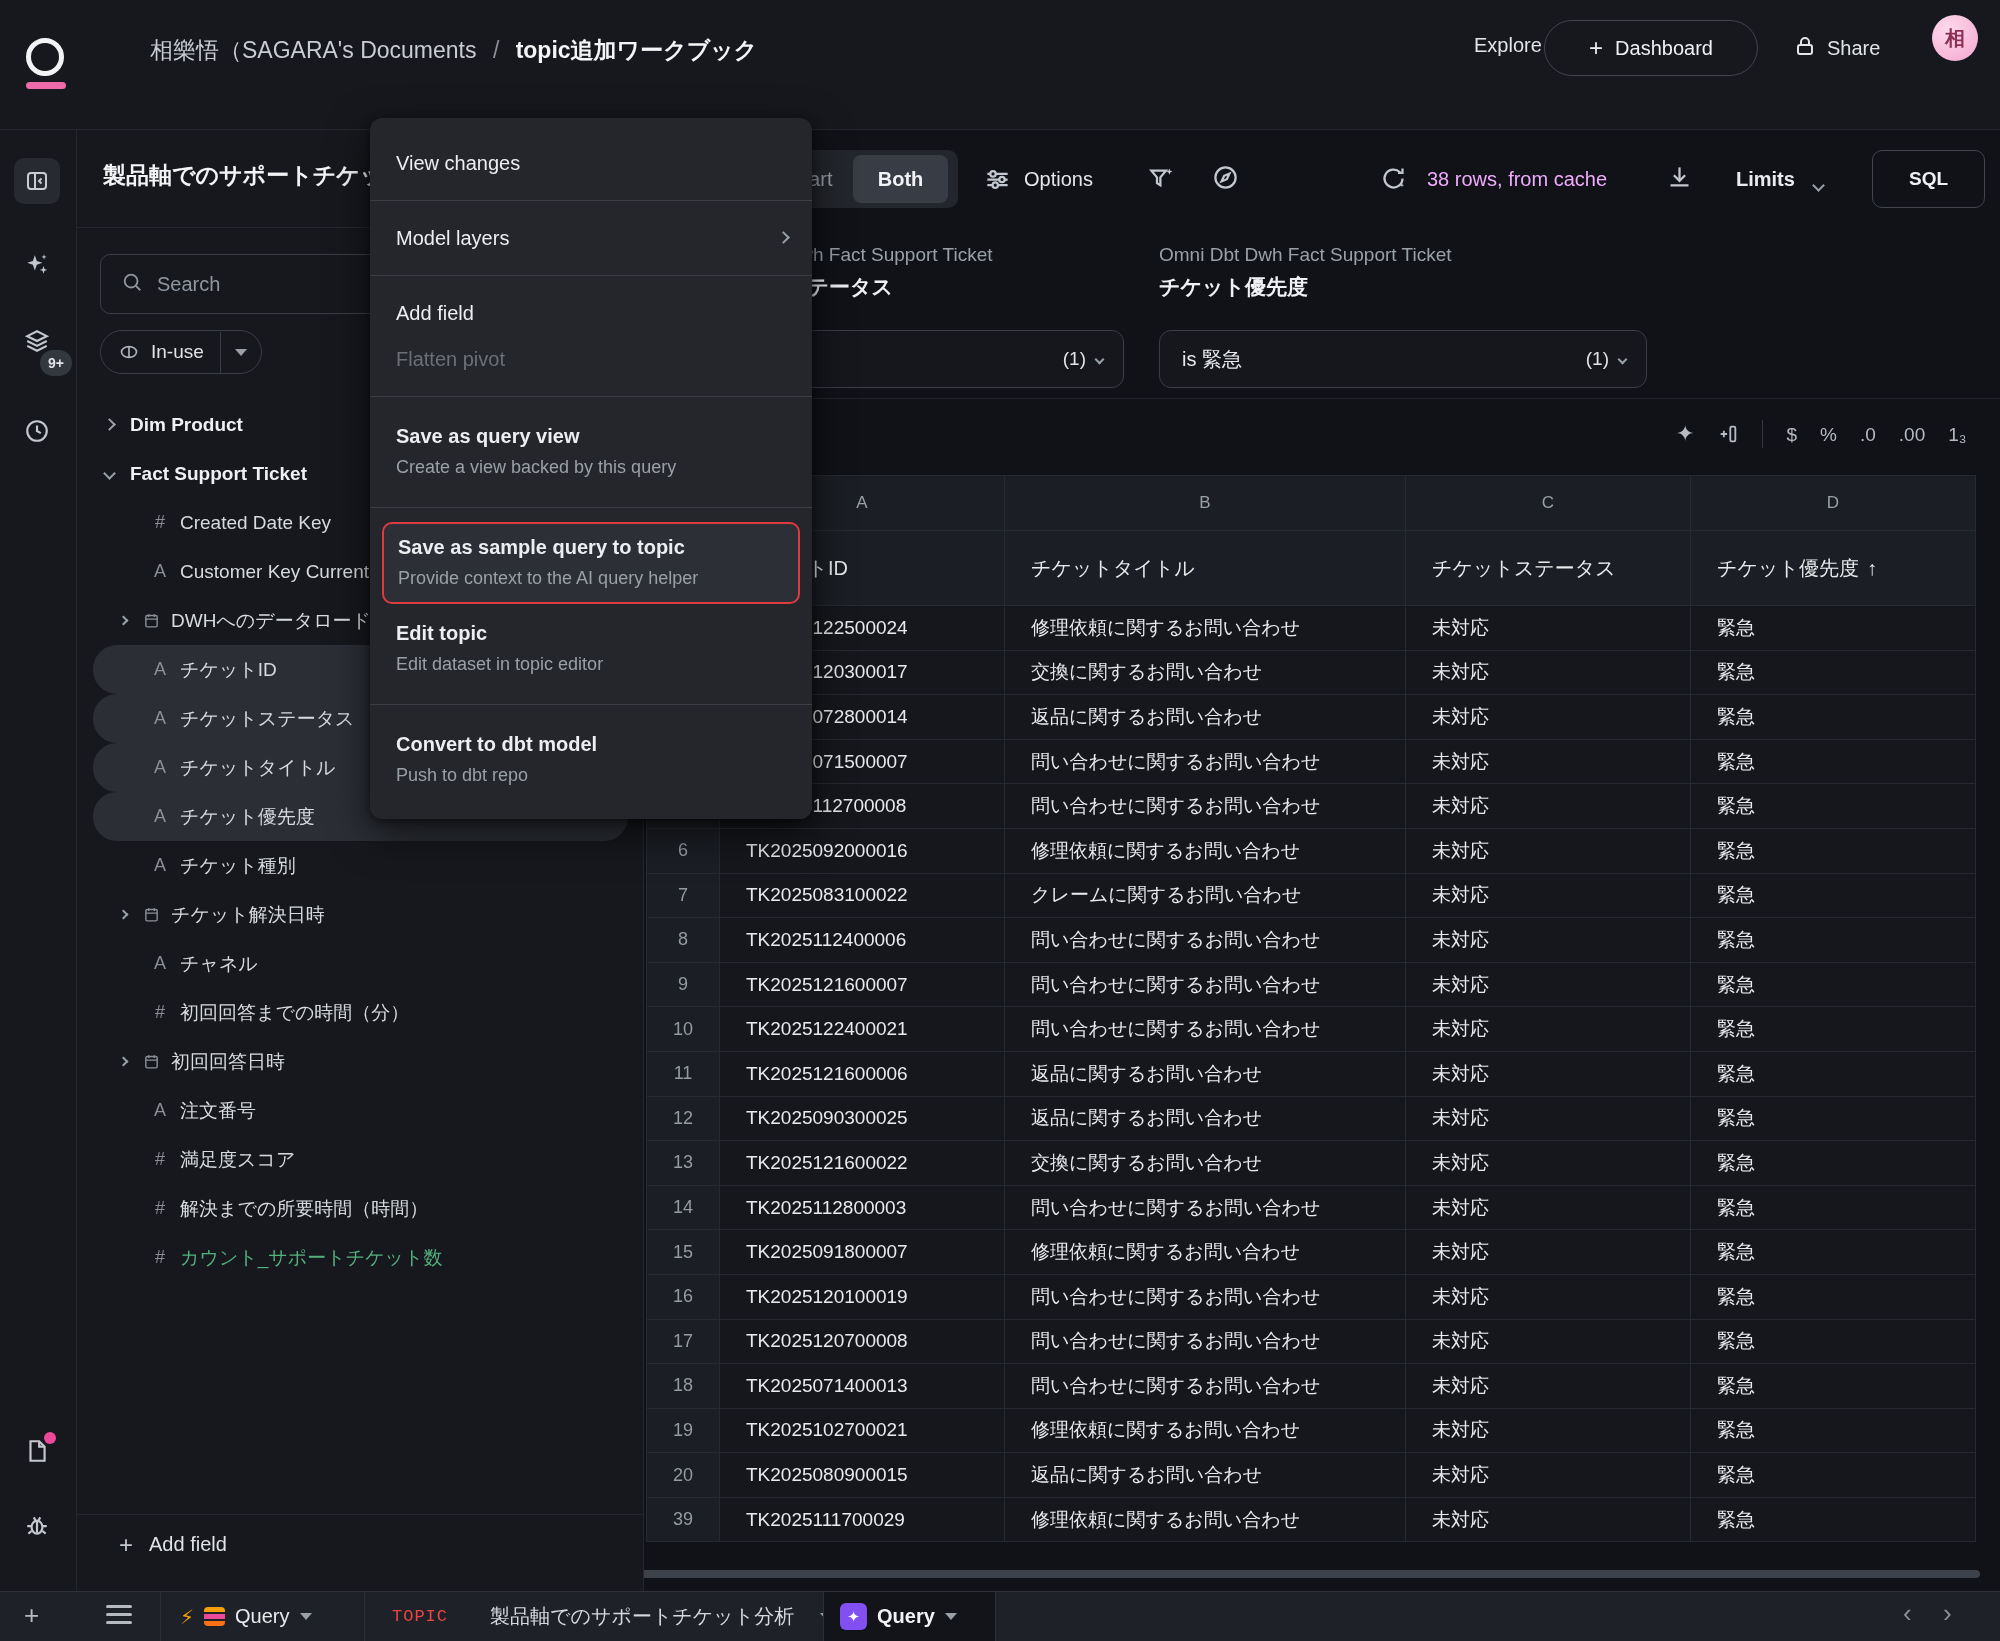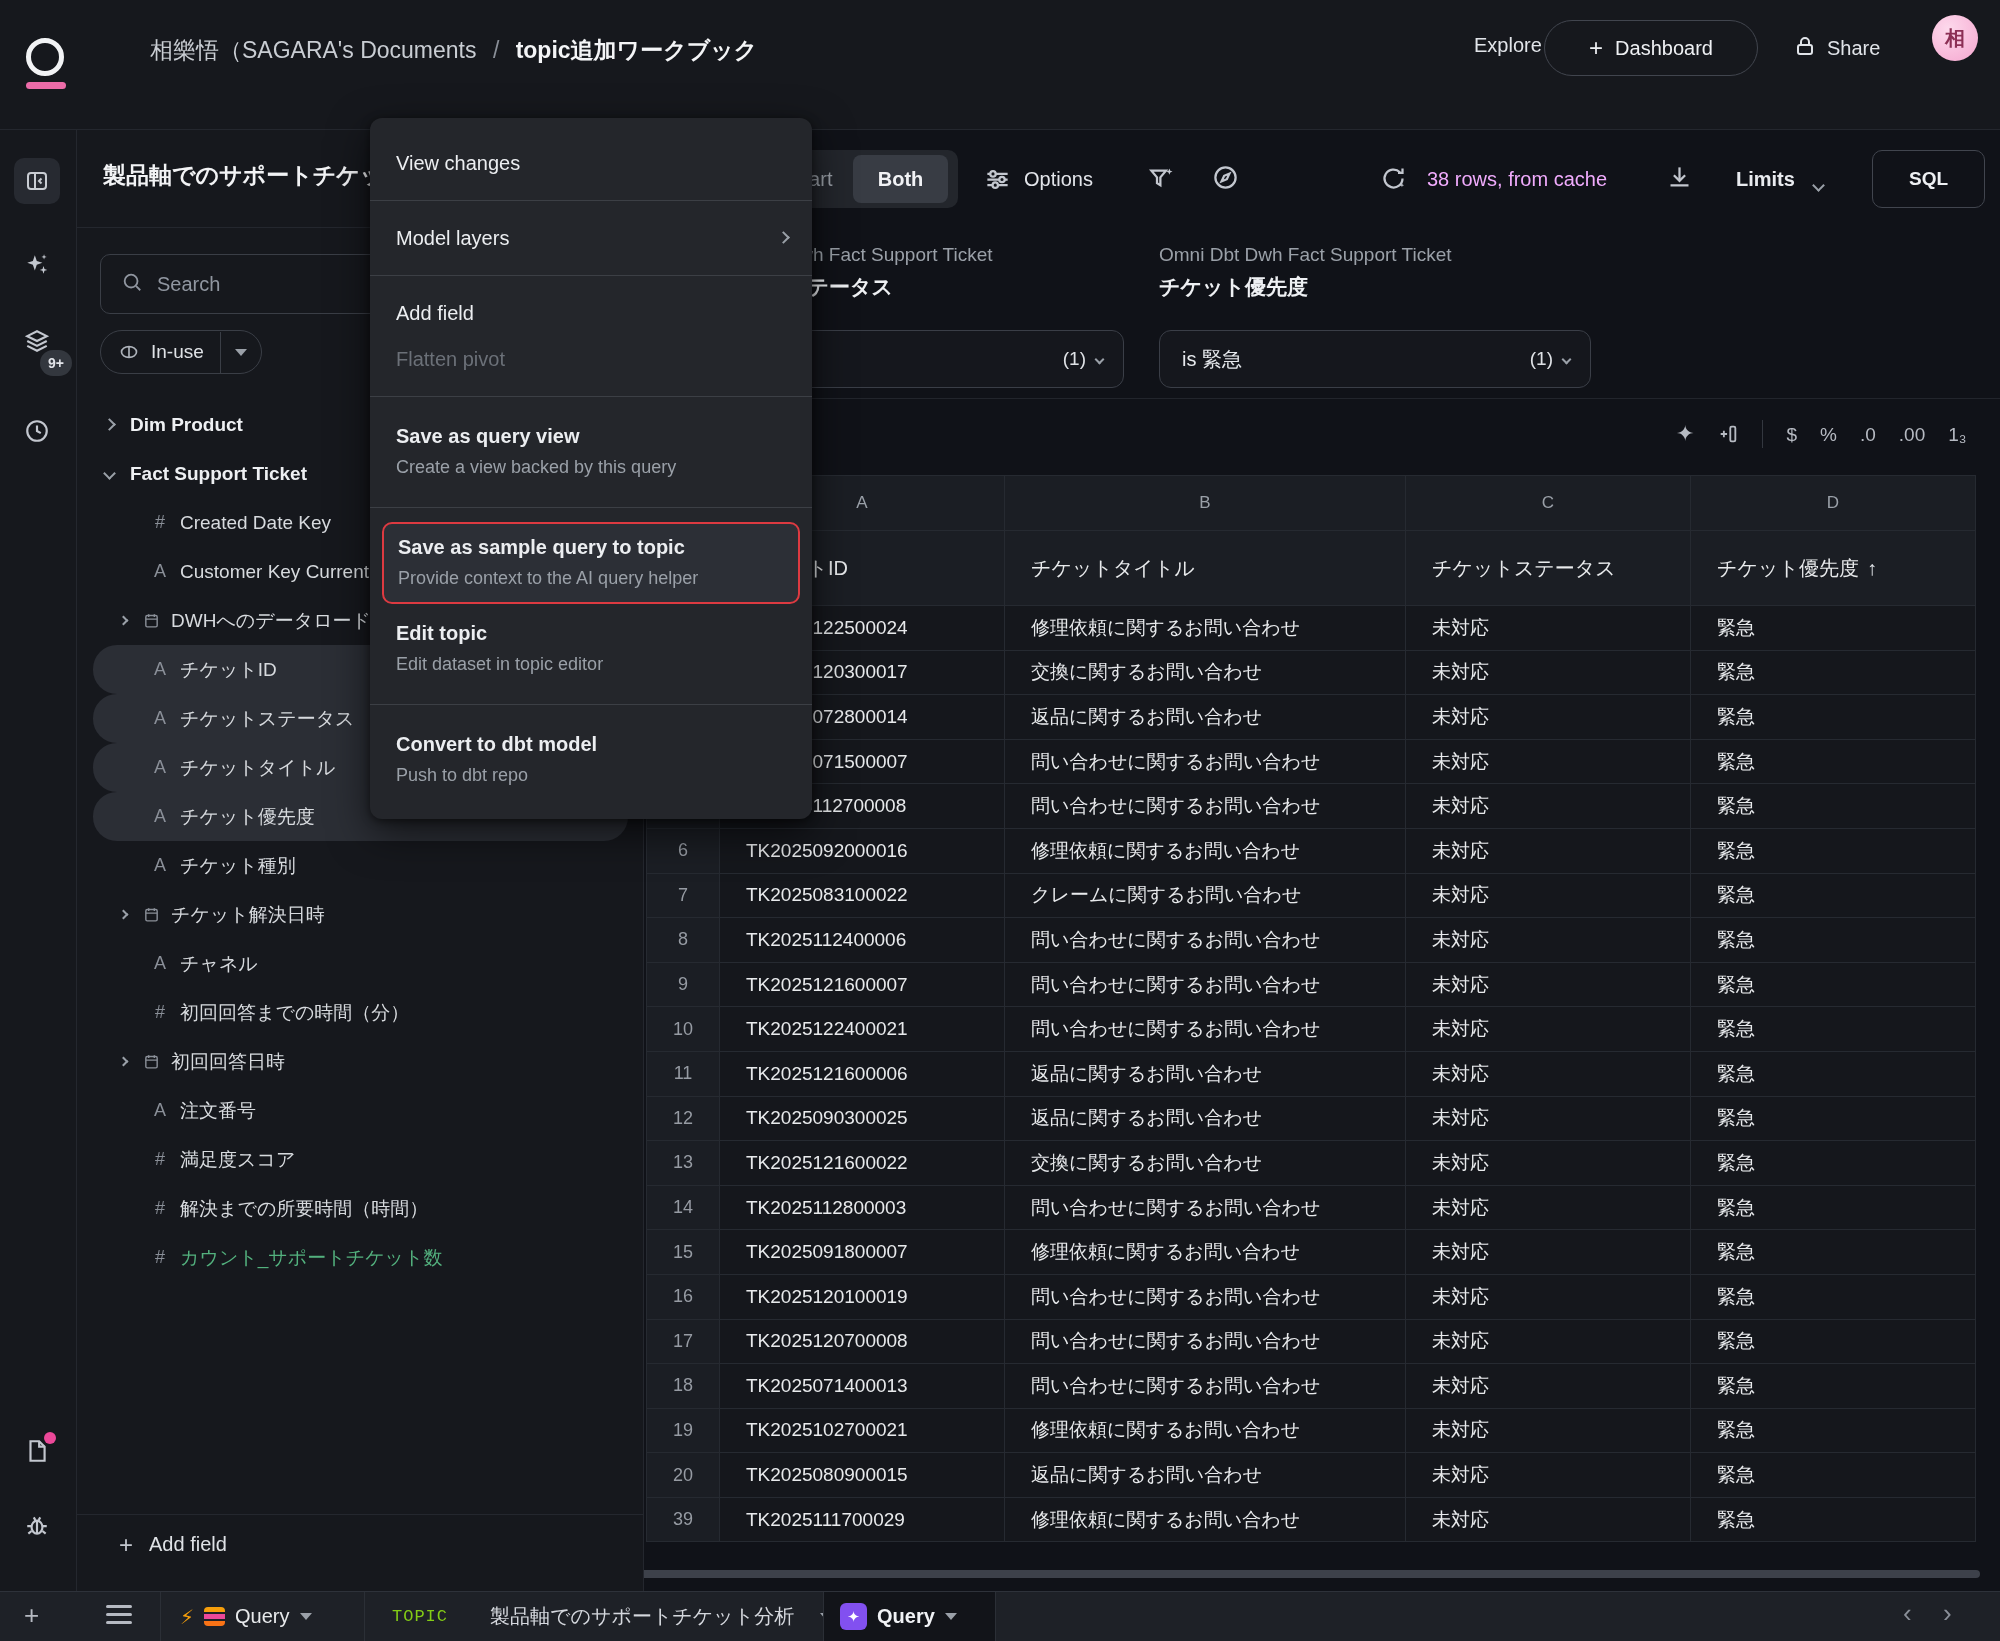--- a/index.html
+++ b/index.html
@@ -124,21 +124,21 @@
   .bottombar { position:absolute; left:0; top:1591px; width:2000px; height:50px; background:#1e2127; border-top:1px solid #2e323a; z-index:20; }
   .bb-plus { position:absolute; left:24px; top:8px; font-size:26px; color:#b6bac2; line-height:1.2; }
   .bb-burger-lines { position:absolute; left:106px; top:13px; width:26px; }
   .bb-burger-lines div { height:3px; background:#b6bac2; border-radius:2px; margin-bottom:5px; }
   .bb-vdiv { position:absolute; top:0; width:1px; height:49px; background:#2b2f36; }
   .bb-tab1 { position:absolute; left:180px; top:0; height:49px; display:flex; align-items:center; gap:10px; }
   .bolt { color:#f59e0b; font-size:20px; }
   .burger-icon { width:21px; height:19px; border-radius:4px; background:linear-gradient(#f59e0b 0 28%, transparent 28% 38%, #ec4899 38% 62%, transparent 62% 72%, #f97316 72% 100%); }
   .bb-tab1 .lbl { font-size:20px; color:#e8eaec; }
   .bb-topic { position:absolute; left:392px; top:0; height:49px; display:flex; align-items:center; }
-  .topic-tag { font-family:"Liberation Mono","DejaVu Sans Mono",monospace; font-size:17px; letter-spacing:1px; color:#84cc16; }
+  .topic-tag { font-family:"Liberation Mono","DejaVu Sans Mono",monospace; font-size:17px; letter-spacing:1px; color:#ef4444; }
   .topic-name { font-size:20px; color:#d5d8de; margin-left:42px; }
   .bb-topic .tri { margin-left:26px; }
   .bb-active { position:absolute; left:823px; top:0; width:173px; height:49px; background:#121419; border-left:1px solid #2b2f36; border-right:1px solid #2b2f36; display:flex; align-items:center; gap:10px; padding-left:16px; }
   .q-icon { width:27px; height:27px; border-radius:6px; background:#8250f0; color:#fff; font-size:15px; display:flex; align-items:center; justify-content:center; }
   .bb-active .lbl { font-size:20px; font-weight:700; color:#f0f2f5; }
   .pager { position:absolute; top:6px; font-size:26px; color:#8a8f98; }
 
   
   .menu { position:absolute; left:370px; top:118px; width:442px; background:#24262b; border-radius:12px; box-shadow:0 14px 40px rgba(0,0,0,.6), 0 2px 8px rgba(0,0,0,.5); padding:22px 0 18px 0; z-index:60; }
   .menu-item { padding:0 26px; }
@@ -398,21 +398,21 @@
   </div>
   <div class="filter-pill" style="left:700px; width:424px;">
     <span class="val"></span>
     <span class="count">(1)</span>
     <span class="chev down sm"></span>
   </div>
   <div class="filter-label" style="left:1159px; top:244px;">
     <div class="l1">Omni Dbt Dwh Fact Support Ticket</div>
     <div class="l2">チケット優先度</div>
   </div>
-  <div class="filter-pill" style="left:1159px; width:432px;">
+  <div class="filter-pill" style="left:1159px; width:488px;">
     <span class="val">is 緊急</span>
     <span class="count">(1)</span>
     <span class="chev down sm"></span>
   </div>
   <div class="divider-h" style="top:398px;"></div>
 
   <div class="tools">
     <span class="t" style="font-size:22px;">✦</span>
     <span>
         <svg viewBox="0 0 24 24" fill="none" stroke="currentColor" stroke-width="2">

